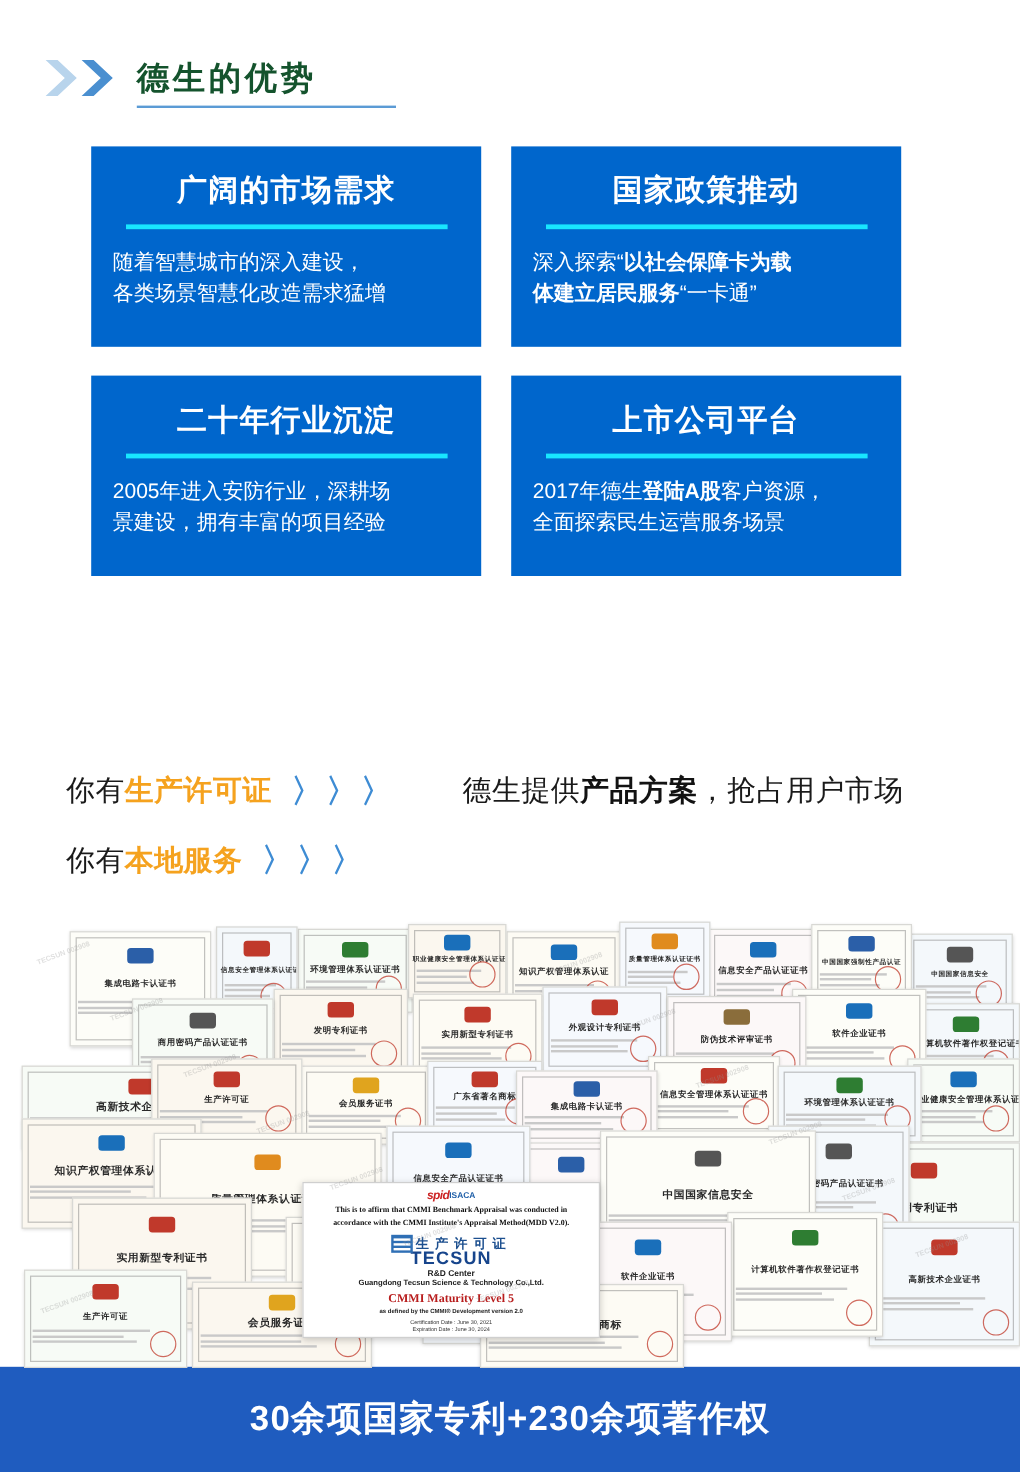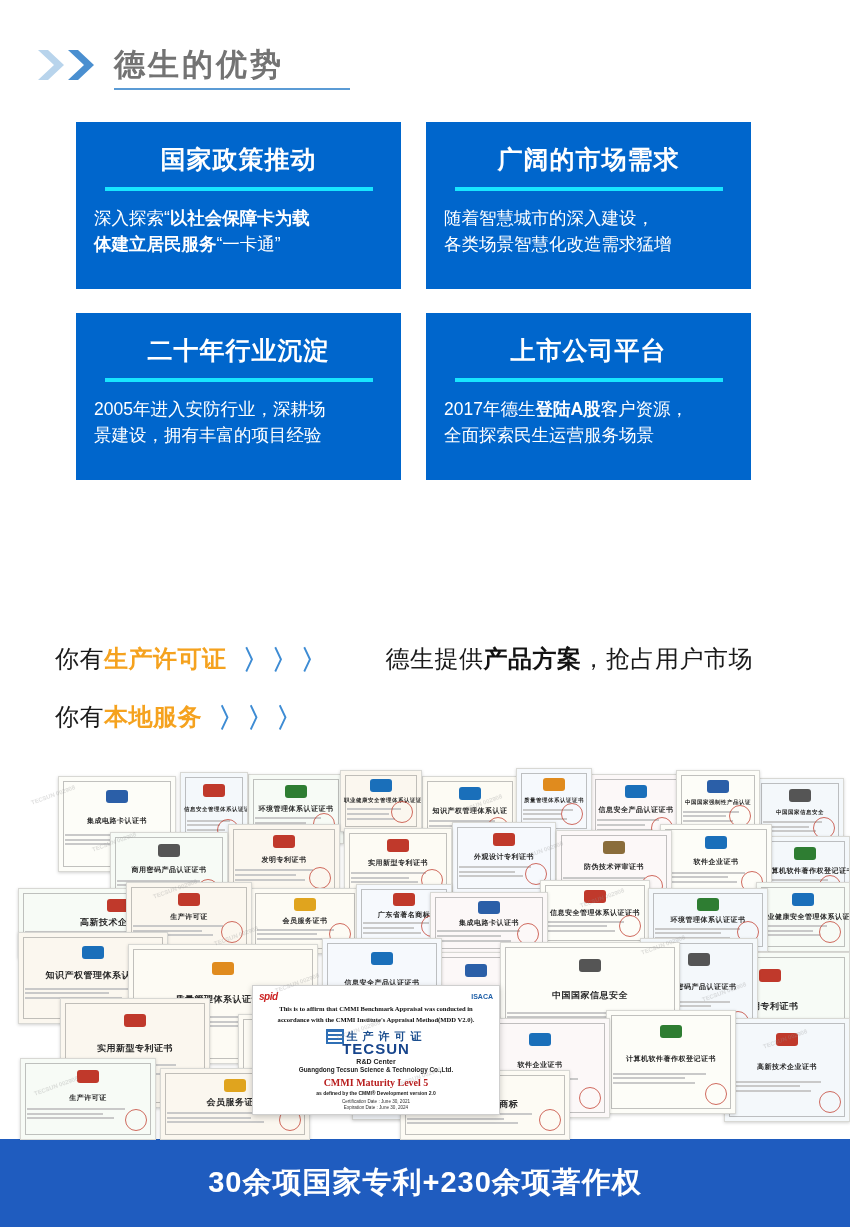--- a/index.html
+++ b/index.html
@@ -13,21 +13,21 @@
 
   
   .section-header {
     position: absolute; left: 0; top: 34px; width: 850px; height: 62px;
     display: flex; align-items: center;
   }
   .chev-group { margin-left: 36px; display: flex; align-items: center; gap: 0px; }
   .chev { width: 30px; height: 34px; display:block; }
   .header-title-wrap { margin-left: 18px; position: relative; }
   .header-title {
-    font-size: 31px; font-weight: bold; color: #737373;
+    font-size: 27px; font-weight: bold; color: #14532d;
     letter-spacing: 3px; line-height: 34px; white-space: nowrap;
   }
   .header-rule {
     position: absolute; left: 0px; right: -66px; bottom: -8px;
     height: 2px; background: #5B9BD5;
   }
 
   
   .cards {
     position: absolute; left: 76px; top: 122px;
@@ -121,21 +121,21 @@
     position:absolute; color: rgba(150,150,150,0.30); font-size: 6px;
     font-weight: bold; transform: rotate(-20deg); pointer-events:none;
   }
   
   .cmmi {
     position: absolute; left: 252px; top: 985px; width: 248px; height: 130px;
     background: #ffffff; border: 1px solid #cfcfcf;
     box-shadow: 0 2px 6px rgba(0,0,0,0.22);
     z-index: 30; padding: 5px 6px 0 6px; text-align: center; overflow: hidden;
   }
-  .cmmi-top { display:flex; justify-content:space-between; align-items:center; }
+  .cmmi-top { display:flex; justify-content:center; align-items:center; }
   .cmmi-spid { color:#cc2222; font-size:10px; font-weight:bold; font-style:italic; letter-spacing:-0.5px;}
   .cmmi-isaca { color:#1f5fa8; font-size:7px; font-weight:bold; }
   .cmmi-affirm { font-family:"Liberation Serif", serif; font-size:6.6px; color:#101010; font-weight:bold; line-height:9px; margin-top:2px;}
   .cmmi-logo-row { display:flex; align-items:center; justify-content:center; gap:3px; margin-top:5px;}
   .cmmi-mark { width:18px; height:15px; background:linear-gradient(#2f6fb5,#2f6fb5); position:relative;}
   .cmmi-mark:after{content:"";position:absolute;left:2px;top:3px;right:2px;height:1.5px;background:#fff;box-shadow:0 4px 0 #fff,0 8px 0 #fff;}
   .cmmi-cn { font-size:11px; color:#1c4f8f; letter-spacing:5px; font-weight:bold;}
   .cmmi-tecsun { font-size:15px; font-weight:bold; color:#17458c; letter-spacing:1px; margin-top:-4px;}
   .cmmi-rd { font-size:7px; font-weight:bold; color:#222; margin-top:1px;}
   .cmmi-co { font-size:6.4px; font-weight:bold; color:#222; margin-top:1px;}
@@ -168,34 +168,34 @@
     </div>
     <div class="header-title-wrap">
       <div class="header-title">德生的优势</div>
       <div class="header-rule"></div>
     </div>
   </div>
 
   <div class="cards">
 
     <div class="card">
+      <div class="card-title">广阔的市场需求</div>
+      <div class="card-rule"></div>
+      <div class="card-desc">
+        <div>随着智慧城市的深入建设，</div>
+        <div>各类场景智慧化改造需求猛增</div>
+      </div>
+    </div>
+
+    <div class="card">
       <div class="card-title">国家政策推动</div>
       <div class="card-rule"></div>
       <div class="card-desc">
         <div><span>深入探索“</span><b>以社会保障卡为载</b></div>
         <div><b>体建立居民服务</b><span>“一卡通”</span></div>
-      </div>
-    </div>
-
-    <div class="card">
-      <div class="card-title">广阔的市场需求</div>
-      <div class="card-rule"></div>
-      <div class="card-desc">
-        <div>随着智慧城市的深入建设，</div>
-        <div>各类场景智慧化改造需求猛增</div>
       </div>
     </div>
 
     <div class="card">
       <div class="card-title">二十年行业沉淀</div>
       <div class="card-rule"></div>
       <div class="card-desc">
         <div>2005年进入安防行业，深耕场</div>
         <div>景建设，拥有丰富的项目经验</div>
       </div>

